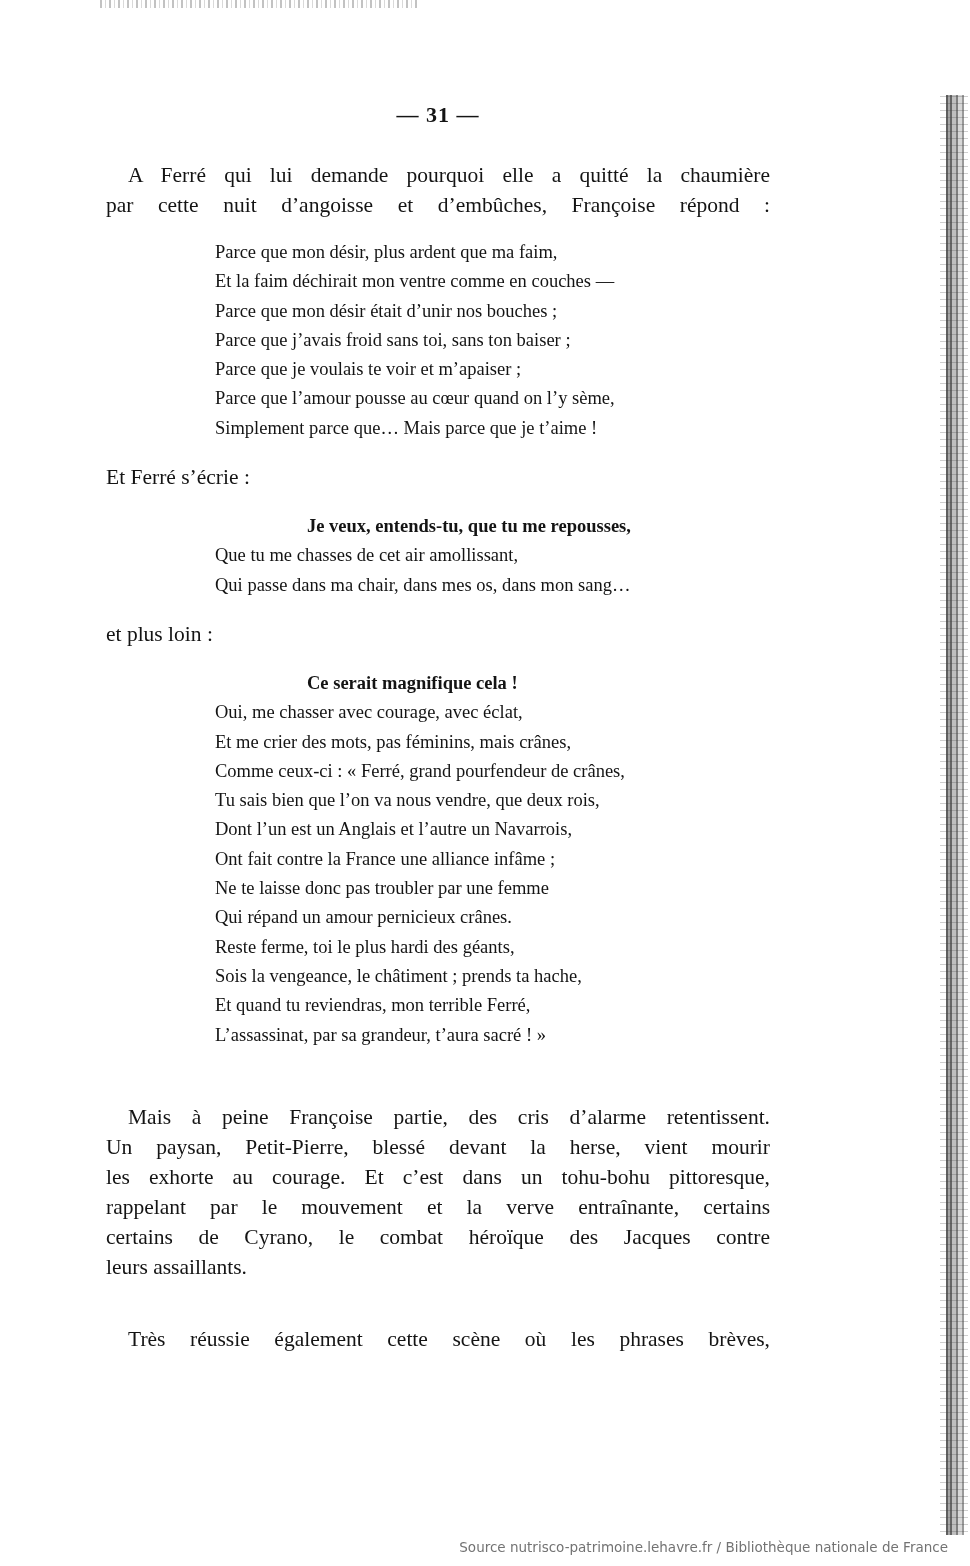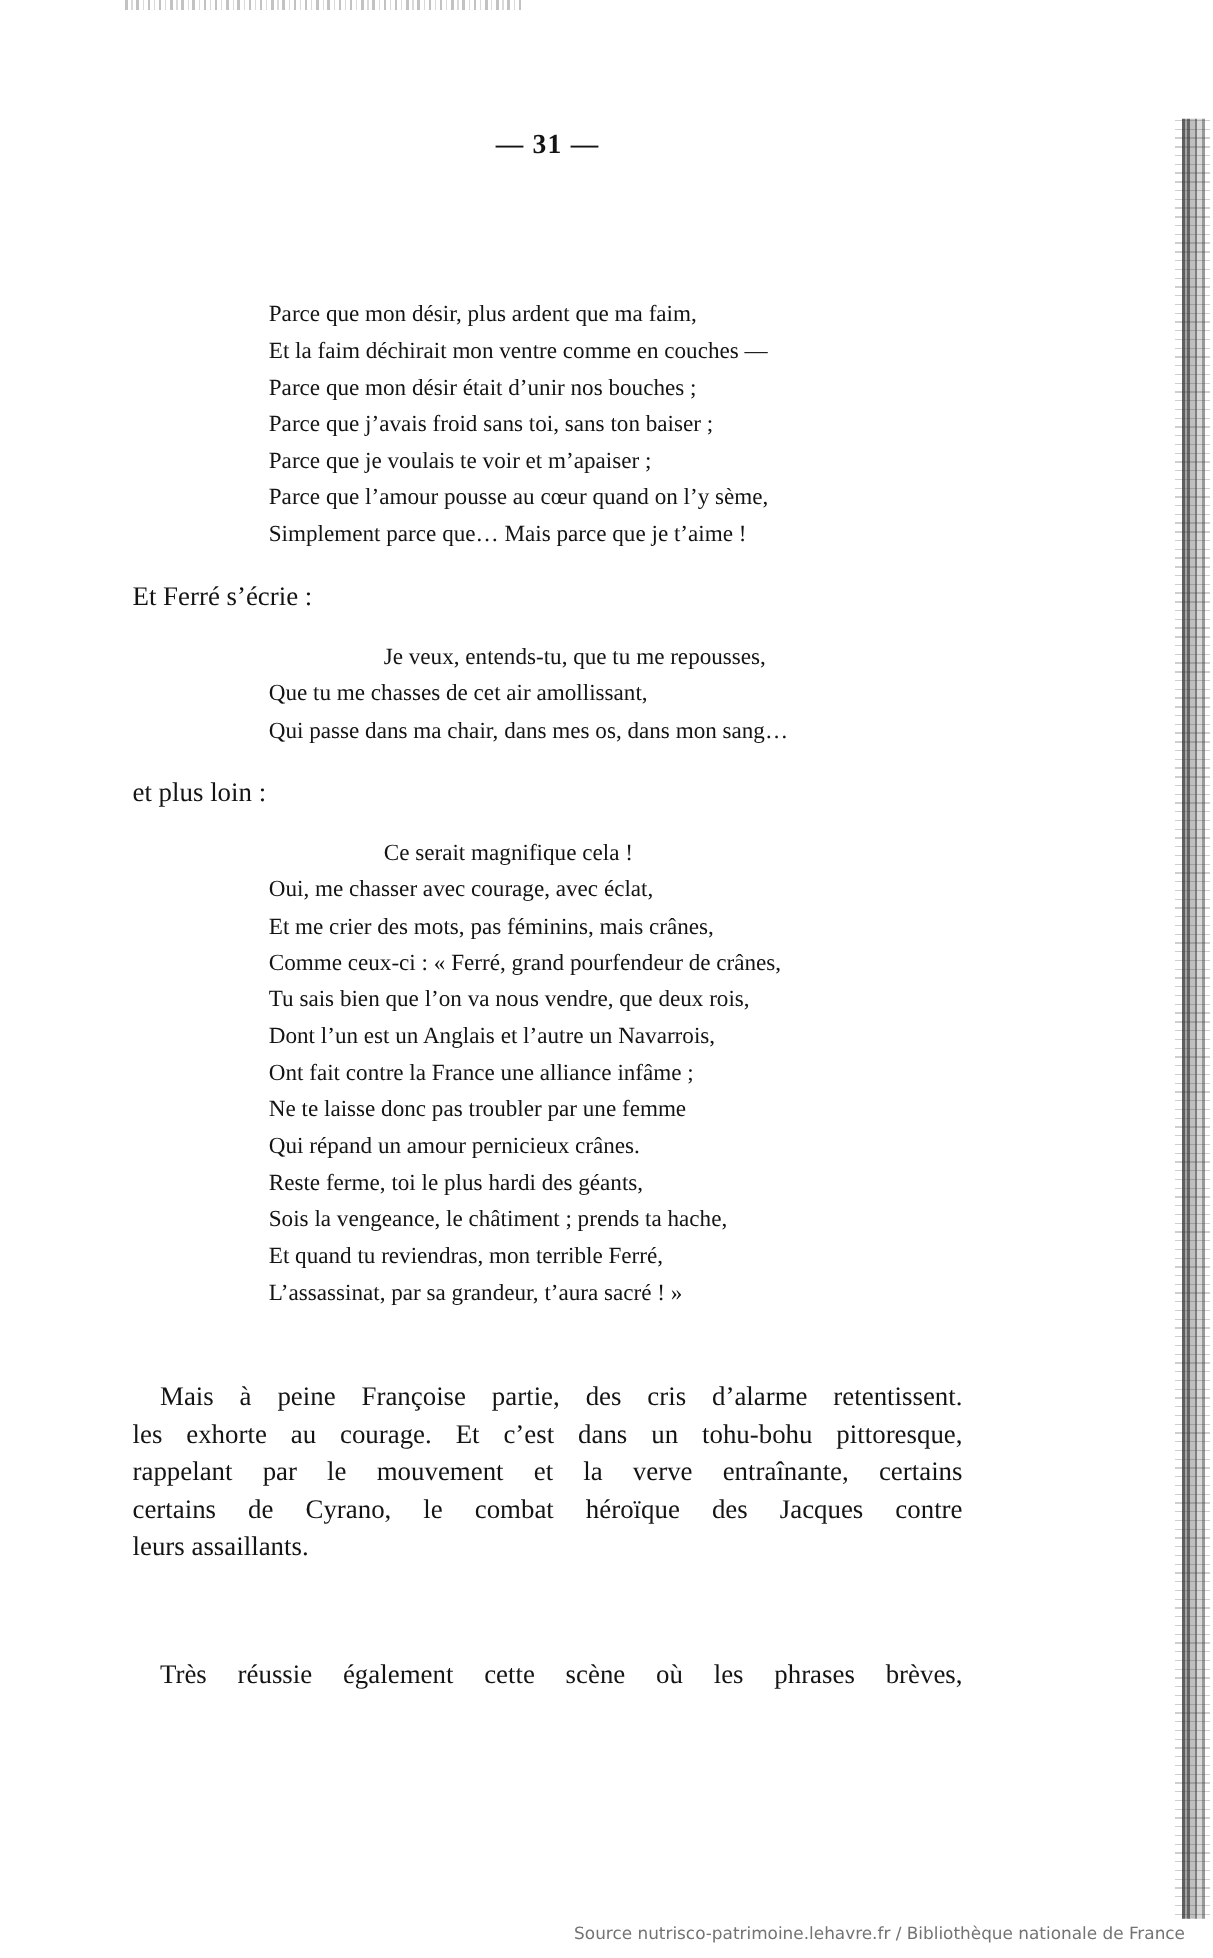--- a/index.html
+++ b/index.html
@@ -57,21 +57,21 @@
     }
     .prose .ln { display: block; white-space: nowrap; text-align-last: justify; }
     .prose .ln.last { text-align-last: left; }
     .verse {
       position: absolute;
       left: 172px;
       font-size: 18.5px;
       line-height: 29.3px;
     }
     .verse .v { display: block; white-space: nowrap; margin-left: 43px; }
-    .verse .v.first-indent { padding-left: 92px; }
+    .verse .v.first-indent { padding-left: 92px; font-weight: bold; }
     .lead {
       position: absolute;
       left: 106px;
       font-size: 21.5px;
       line-height: 30px;
     }
     .source {
       position: absolute;
       right: 22px;
       top: 1539px;
@@ -83,20 +83,24 @@
   </style>
 </head>
 <body>
 
 <div class="page">
   <div class="top-noise"></div>
   <div class="spine"></div>
 
   <div class="folio">— 31 —</div>
 
+  <div class="prose" style="top:160px;">
+    <span class="ln" style="padding-left:22px;">A Ferré qui lui demande pourquoi elle a quitté la chaumière</span>
+    <span class="ln">par cette nuit d’angoisse et d’embûches, Françoise répond :</span>
+  </div>
 
   <div class="verse" style="top:238px;">
     <span class="v">Parce que mon désir, plus ardent que ma faim,</span>
     <span class="v">Et la faim déchirait mon ventre comme en couches —</span>
     <span class="v">Parce que mon désir était d’unir nos bouches ;</span>
     <span class="v">Parce que j’avais froid sans toi, sans ton baiser ;</span>
     <span class="v">Parce que je voulais te voir et m’apaiser ;</span>
     <span class="v">Parce que l’amour pousse au cœur quand on l’y sème,</span>
     <span class="v">Simplement parce que… Mais parce que je t’aime !</span>
   </div>
@@ -122,20 +126,21 @@
     <span class="v">Ne te laisse donc pas troubler par une femme</span>
     <span class="v">Qui répand un amour pernicieux crânes.</span>
     <span class="v">Reste ferme, toi le plus hardi des géants,</span>
     <span class="v">Sois la vengeance, le châtiment ; prends ta hache,</span>
     <span class="v">Et quand tu reviendras, mon terrible Ferré,</span>
     <span class="v">L’assassinat, par sa grandeur, t’aura sacré ! »</span>
   </div>
 
   <div class="prose" style="top:1102px;">
     <span class="ln" style="padding-left:22px;">Mais à peine Françoise partie, des cris d’alarme retentissent.</span>
+    <span class="ln">Un paysan, Petit-Pierre, blessé devant la herse, vient mourir</span>
     <span class="ln">les exhorte au courage. Et c’est dans un tohu-bohu pittoresque,</span>
     <span class="ln">rappelant par le mouvement et la verve entraînante, certains</span>
     <span class="ln">certains de Cyrano, le combat héroïque des Jacques contre</span>
     <span class="ln last">leurs assaillants.</span>
   </div>
 
   <div class="prose" style="top:1324px;">
     <span class="ln" style="padding-left:22px;">Très réussie également cette scène où les phrases brèves,</span>
   </div>
 

